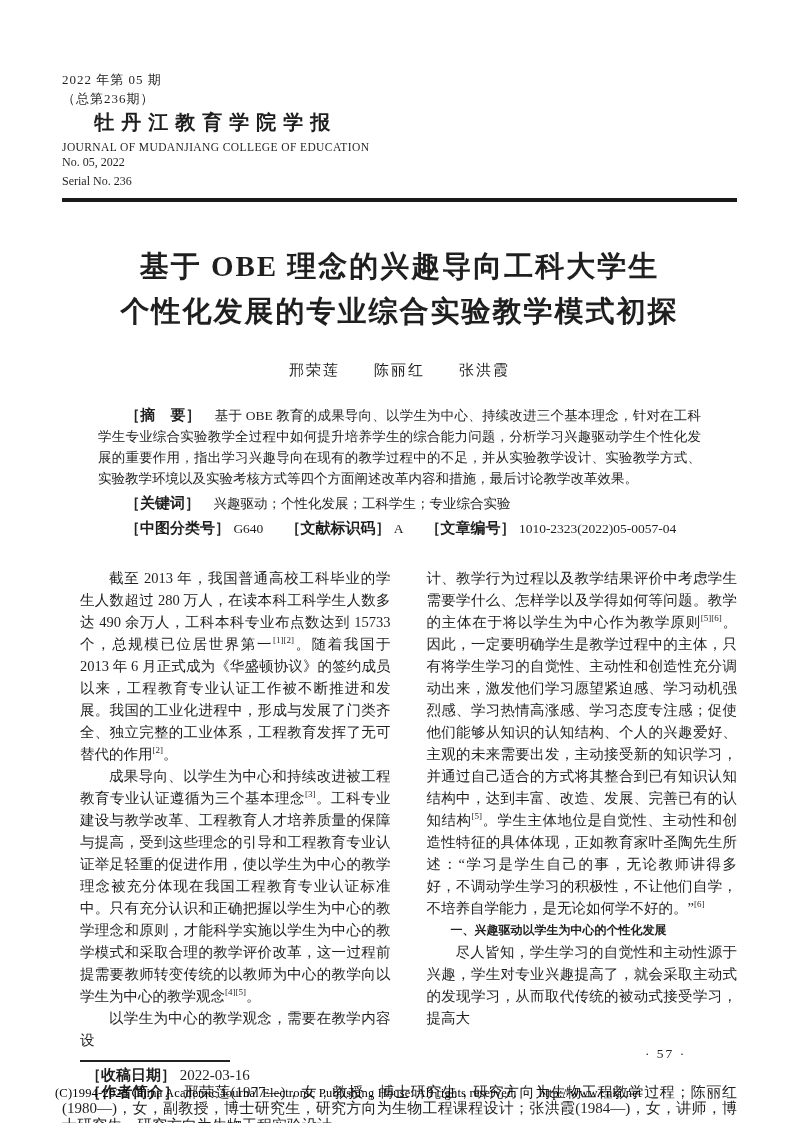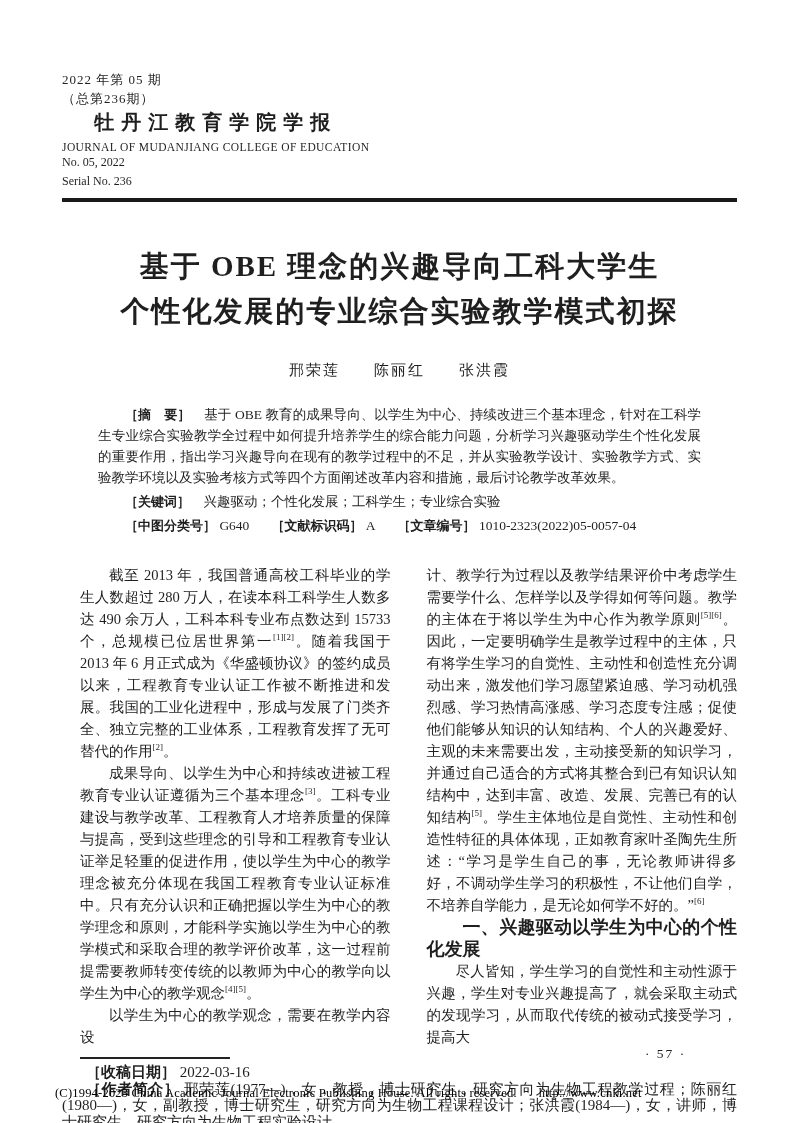--- a/index.html
+++ b/index.html
@@ -22,31 +22,31 @@
   .header-rule { margin-top:7px; height:3px; border-top:3px solid #1a1a1a; border-bottom:1px solid #1a1a1a; }
 
   
   .article-title { margin-top:42px; text-align:center; font-size:29px; line-height:45px; font-weight:bold; letter-spacing:2px; }
   .authors { margin-top:27px; text-align:center; font-size:15px; letter-spacing:2px; }
   .affiliation { margin-top:24px; text-align:center; font-size:13px; }
 
   
   .meta-block { margin:24px 36px 0 36px; font-size:13.5px; line-height:21px; }
   .abstract-para { text-align:justify; text-indent:2em; }
-  .lbl { font-weight:bold; font-family:Liberation Serif, serif; font-size:13px; }
+  .lbl { font-weight:bold; font-family:Liberation Sans, sans-serif; font-size:15px; }
   .kw-para { margin-top:3px; text-indent:2em; line-height:22px; }
   .clc-para { margin-top:2px; text-indent:2em; line-height:22px; white-space:nowrap; }
   .clc-para .val { margin-right:22px; }
 
   
   .columns { display:flex; gap:36px; margin:27px 0 0 18px; }
   .col { width:317px; font-size:14.5px; line-height:22px; text-align:justify; }
   .body-para { text-indent:2em; }
   .body-para.no-indent { text-indent:0; }
-  .body-heading { text-indent:2em; font-weight:bold; font-family:"Liberation Sans","DejaVu Sans",sans-serif; font-size:18px; }
+  .body-heading { text-indent:2em; font-weight:bold; font-family:"Liberation Sans","DejaVu Sans",sans-serif; font-size:12px; }
   sup { font-size:9px; line-height:0; }
 
   
   .footnote-sep { margin:9px 0 5px 18px; width:150px; border-top:2px solid #222; }
   .footnotes { font-size:15px; line-height:16.5px; }
   .footnotes p { text-indent:24px; text-align:justify; }
   .fn-label { font-weight:bold; font-family:"Liberation Sans","DejaVu Sans",sans-serif; }
   .footnotes p:last-child { font-family:"Liberation Sans","DejaVu Sans",sans-serif; }
 
   .page-number { position:absolute; left:645px; top:1046px; font-size:13.5px; letter-spacing:2px; }

